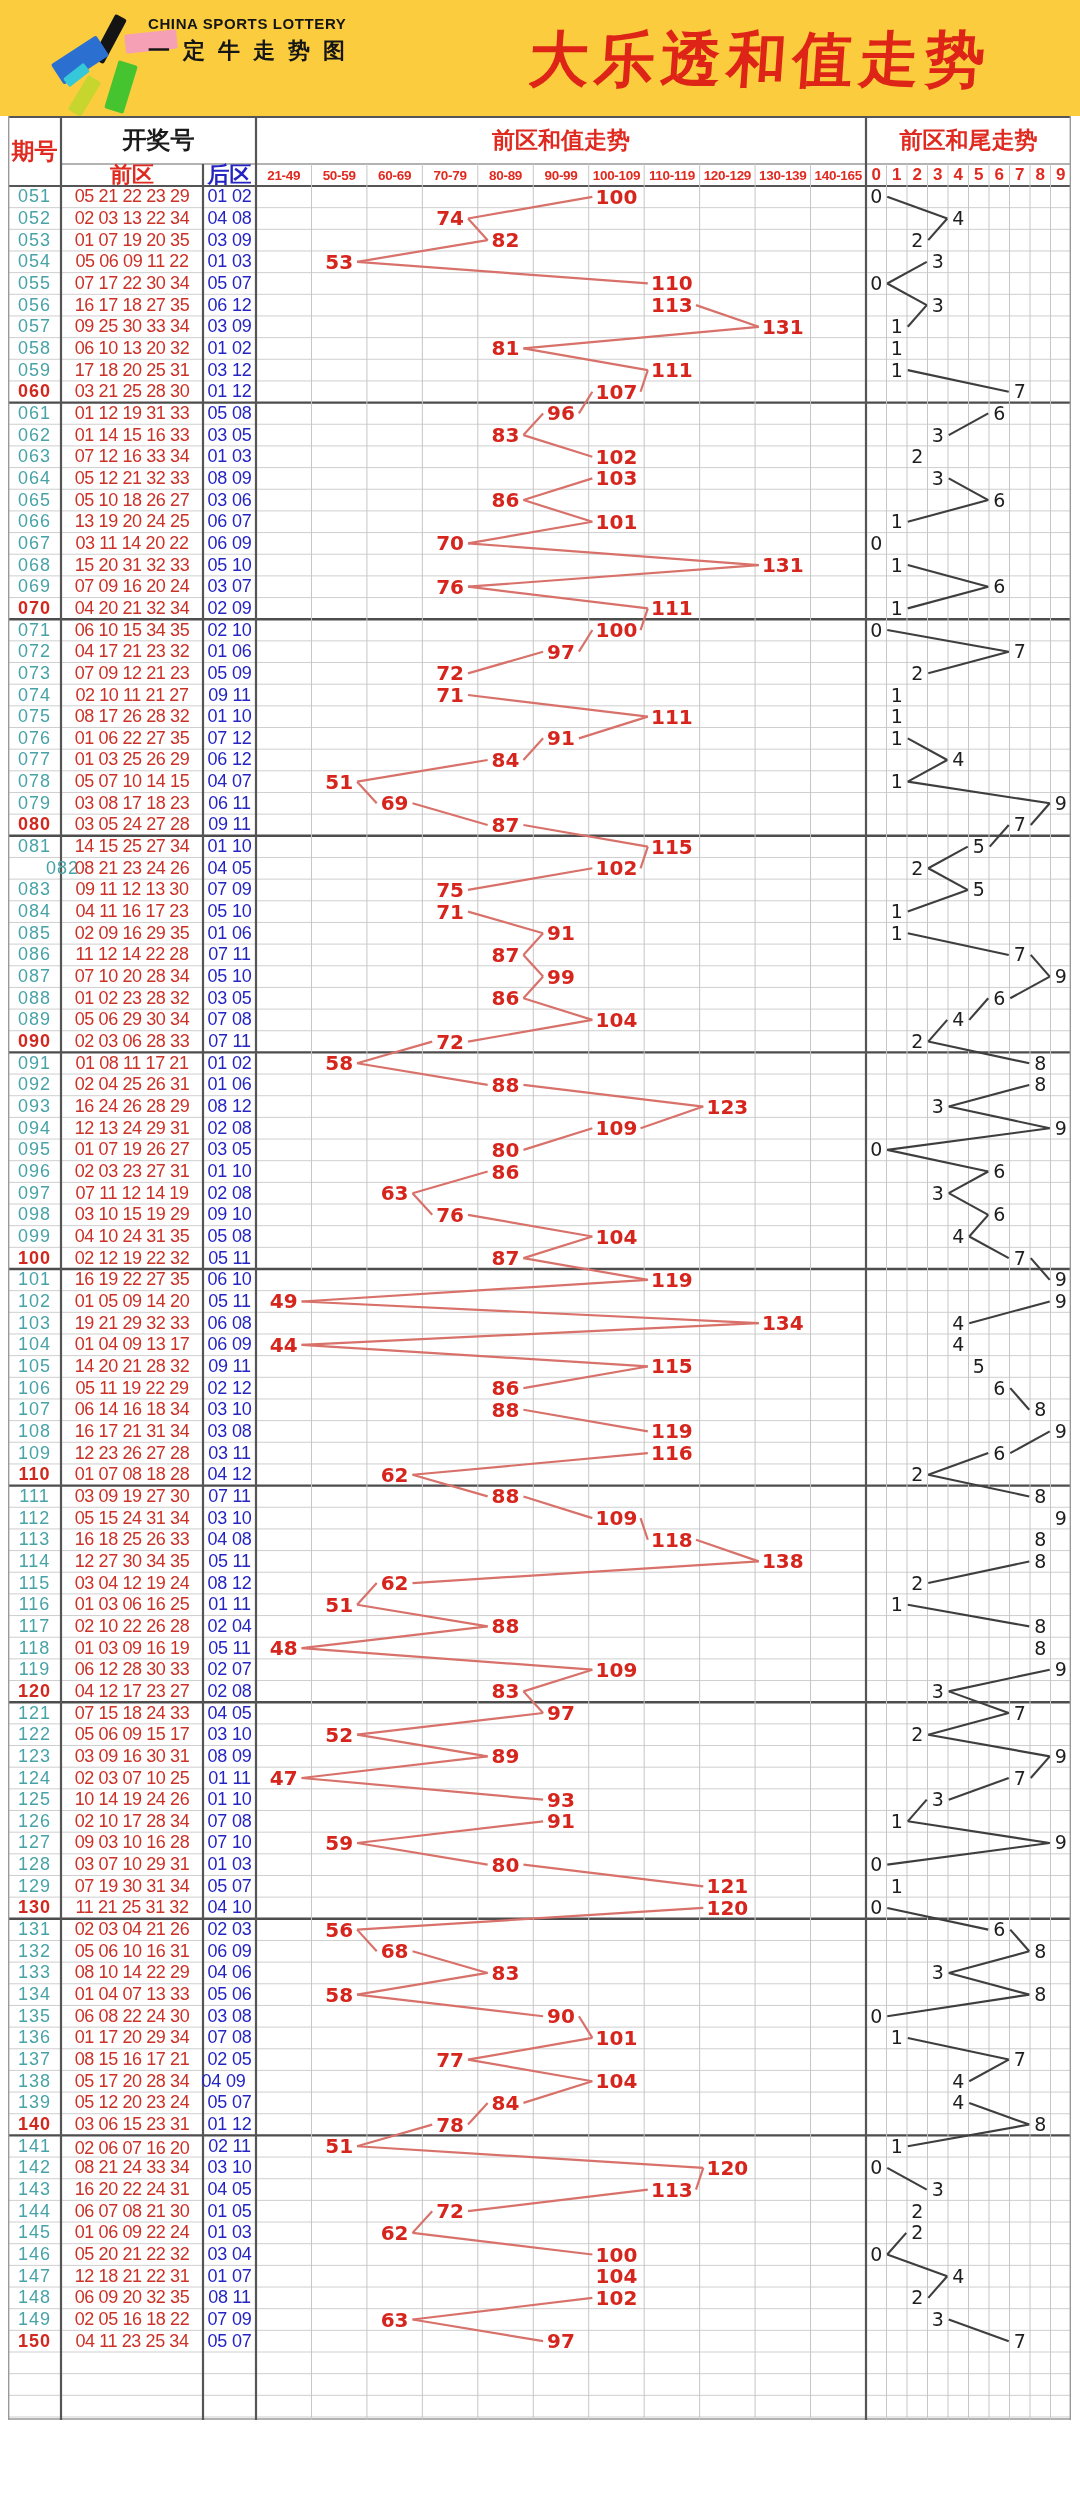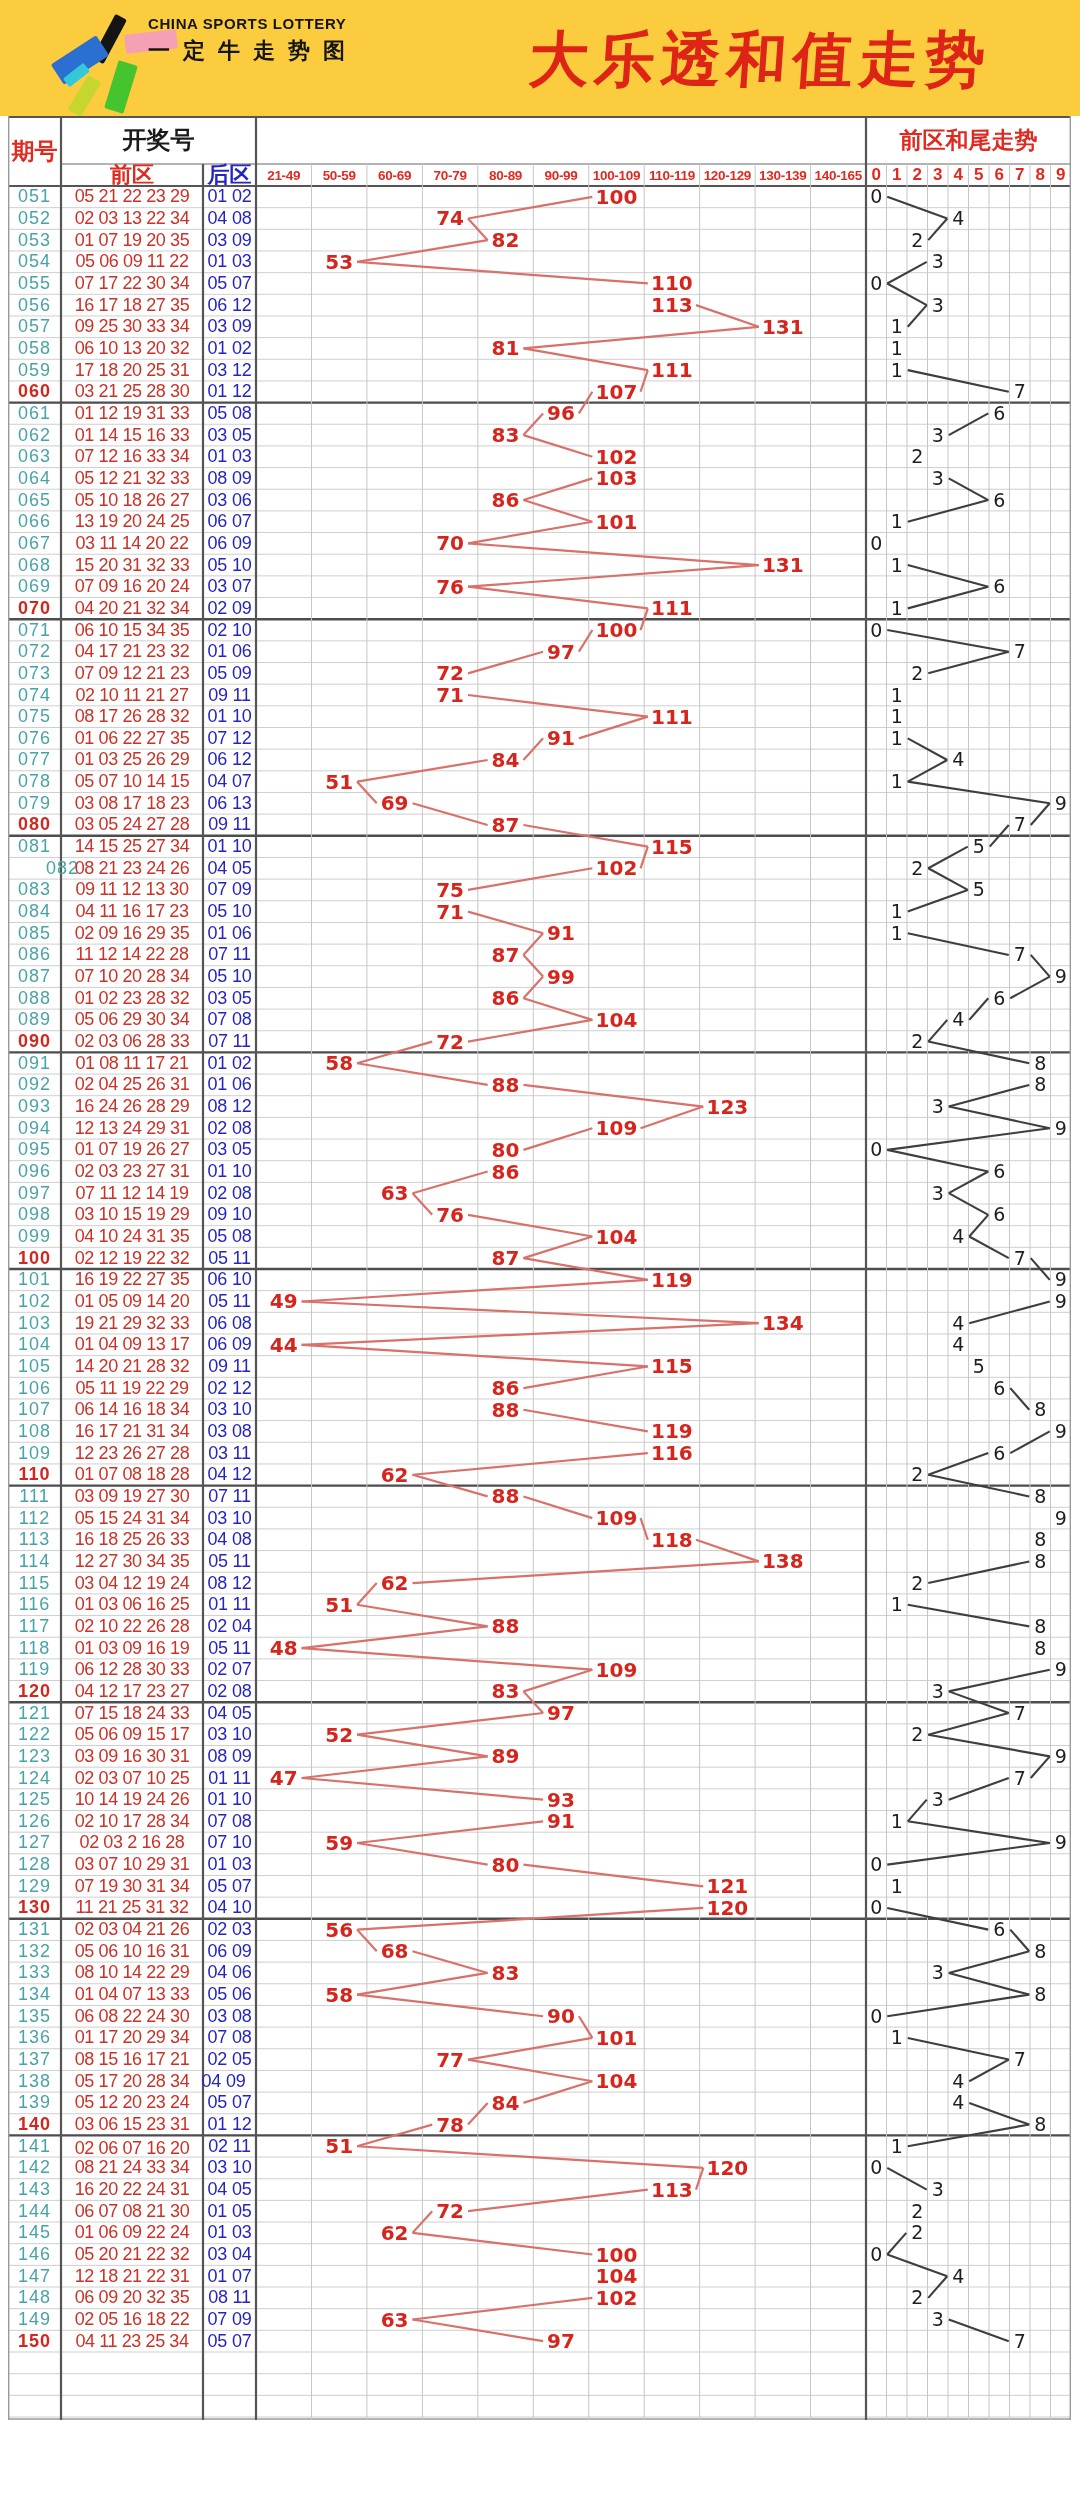--- a/index.html
+++ b/index.html
@@ -558,20 +558,21 @@
         <text x="909.25" y="2188.35" class="tail">2</text>
         <text x="386.6363636363636" y="2210.51" class="sum">63</text>
         <text x="929.75" y="2210.01" class="tail">3</text>
         <text x="553" y="2232.17" class="sum">97</text>
         <text x="1011.75" y="2231.67" class="tail">7</text>
       </svg>
     <div class="cell hd-red" id="h-period" style="left:0;top:0;width:53px;height:70px;">期号</div>
     <div class="cell" id="h-draw" style="left:53px;top:0;width:195px;height:48px;">开奖号</div>
     <div class="cell hd-red" id="h-front" style="left:53px;top:48px;width:142px;height:22px;">前区</div>
     <div class="cell" id="h-back" style="left:195px;top:48px;width:53px;height:22px;">后区</div>
+    <div class="cell hd-red" id="h-sum" style="left:248px;top:0;width:610px;height:48px;">前区和值走势</div>
     <div class="cell hd-red" id="h-tail" style="left:858px;top:0;width:205px;height:48px;">前区和尾走势</div>
     <div id="sum-ranges">
         <div class="cell range-cell" style="left: 248px; top: 48px; width: 55.4545px; height: 22px;">21-49</div>
         <div class="cell range-cell" style="left: 303.455px; top: 48px; width: 55.4545px; height: 22px;">50-59</div>
         <div class="cell range-cell" style="left: 358.909px; top: 48px; width: 55.4545px; height: 22px;">60-69</div>
         <div class="cell range-cell" style="left: 414.364px; top: 48px; width: 55.4545px; height: 22px;">70-79</div>
         <div class="cell range-cell" style="left: 469.818px; top: 48px; width: 55.4545px; height: 22px;">80-89</div>
         <div class="cell range-cell" style="left: 525.273px; top: 48px; width: 55.4545px; height: 22px;">90-99</div>
         <div class="cell range-cell" style="left: 580.727px; top: 48px; width: 55.4545px; height: 22px;">100-109</div>
         <div class="cell range-cell" style="left: 636.182px; top: 48px; width: 55.4545px; height: 22px;">110-119</div>
@@ -671,21 +672,21 @@
         <div class="cell fc" style="left: 53px; top: 611.5px; width: 142px; height: 21.66px;">01 06 22 27 35</div>
         <div class="cell bc" style="left: 195px; top: 611.5px; width: 53px; height: 21.66px;">07 12</div>
         <div class="cell pc" style="left: 0px; top: 633.16px; width: 53px; height: 21.66px;">077</div>
         <div class="cell fc" style="left: 53px; top: 633.16px; width: 142px; height: 21.66px;">01 03 25 26 29</div>
         <div class="cell bc" style="left: 195px; top: 633.16px; width: 53px; height: 21.66px;">06 12</div>
         <div class="cell pc" style="left: 0px; top: 654.82px; width: 53px; height: 21.66px;">078</div>
         <div class="cell fc" style="left: 53px; top: 654.82px; width: 142px; height: 21.66px;">05 07 10 14 15</div>
         <div class="cell bc" style="left: 195px; top: 654.82px; width: 53px; height: 21.66px;">04 07</div>
         <div class="cell pc" style="left: 0px; top: 676.48px; width: 53px; height: 21.66px;">079</div>
         <div class="cell fc" style="left: 53px; top: 676.48px; width: 142px; height: 21.66px;">03 08 17 18 23</div>
-        <div class="cell bc" style="left: 195px; top: 676.48px; width: 53px; height: 21.66px;">06 13</div>
+        <div class="cell bc" style="left: 195px; top: 676.48px; width: 53px; height: 21.66px;">06 11</div>
         <div class="cell pc p10" style="left: 0px; top: 698.14px; width: 53px; height: 21.66px;">080</div>
         <div class="cell fc" style="left: 53px; top: 698.14px; width: 142px; height: 21.66px;">03 05 24 27 28</div>
         <div class="cell bc" style="left: 195px; top: 698.14px; width: 53px; height: 21.66px;">09 11</div>
         <div class="cell pc" style="left: 0px; top: 719.8px; width: 53px; height: 21.66px;">081</div>
         <div class="cell fc" style="left: 53px; top: 719.8px; width: 142px; height: 21.66px;">14 15 25 27 34</div>
         <div class="cell bc" style="left: 195px; top: 719.8px; width: 53px; height: 21.66px;">01 10</div>
         <div class="cell pc" style="left: 0px; top: 741.46px; width: 53px; height: 21.66px; padding-left: 28px;">082</div>
         <div class="cell fc" style="left: 53px; top: 741.46px; width: 142px; height: 21.66px;">08 21 23 24 26</div>
         <div class="cell bc" style="left: 195px; top: 741.46px; width: 53px; height: 21.66px;">04 05</div>
         <div class="cell pc" style="left: 0px; top: 763.12px; width: 53px; height: 21.66px;">083</div>
@@ -814,21 +815,21 @@
         <div class="cell pc" style="left: 0px; top: 1651.18px; width: 53px; height: 21.66px;">124</div>
         <div class="cell fc" style="left: 53px; top: 1651.18px; width: 142px; height: 21.66px;">02 03 07 10 25</div>
         <div class="cell bc" style="left: 195px; top: 1651.18px; width: 53px; height: 21.66px;">01 11</div>
         <div class="cell pc" style="left: 0px; top: 1672.84px; width: 53px; height: 21.66px;">125</div>
         <div class="cell fc" style="left: 53px; top: 1672.84px; width: 142px; height: 21.66px;">10 14 19 24 26</div>
         <div class="cell bc" style="left: 195px; top: 1672.84px; width: 53px; height: 21.66px;">01 10</div>
         <div class="cell pc" style="left: 0px; top: 1694.5px; width: 53px; height: 21.66px;">126</div>
         <div class="cell fc" style="left: 53px; top: 1694.5px; width: 142px; height: 21.66px;">02 10 17 28 34</div>
         <div class="cell bc" style="left: 195px; top: 1694.5px; width: 53px; height: 21.66px;">07 08</div>
         <div class="cell pc" style="left: 0px; top: 1716.16px; width: 53px; height: 21.66px;">127</div>
-        <div class="cell fc" style="left: 53px; top: 1716.16px; width: 142px; height: 21.66px;">02 03 2 16 28</div>
+        <div class="cell fc" style="left: 53px; top: 1716.16px; width: 142px; height: 21.66px;">09 03 10 16 28</div>
         <div class="cell bc" style="left: 195px; top: 1716.16px; width: 53px; height: 21.66px;">07 10</div>
         <div class="cell pc" style="left: 0px; top: 1737.82px; width: 53px; height: 21.66px;">128</div>
         <div class="cell fc" style="left: 53px; top: 1737.82px; width: 142px; height: 21.66px;">03 07 10 29 31</div>
         <div class="cell bc" style="left: 195px; top: 1737.82px; width: 53px; height: 21.66px;">01 03</div>
         <div class="cell pc" style="left: 0px; top: 1759.48px; width: 53px; height: 21.66px;">129</div>
         <div class="cell fc" style="left: 53px; top: 1759.48px; width: 142px; height: 21.66px;">07 19 30 31 34</div>
         <div class="cell bc" style="left: 195px; top: 1759.48px; width: 53px; height: 21.66px;">05 07</div>
         <div class="cell pc p10" style="left: 0px; top: 1781.14px; width: 53px; height: 21.66px;">130</div>
         <div class="cell fc" style="left: 53px; top: 1781.14px; width: 142px; height: 21.66px;">11 21 25 31 32</div>
         <div class="cell bc" style="left: 195px; top: 1781.14px; width: 53px; height: 21.66px;">04 10</div>

